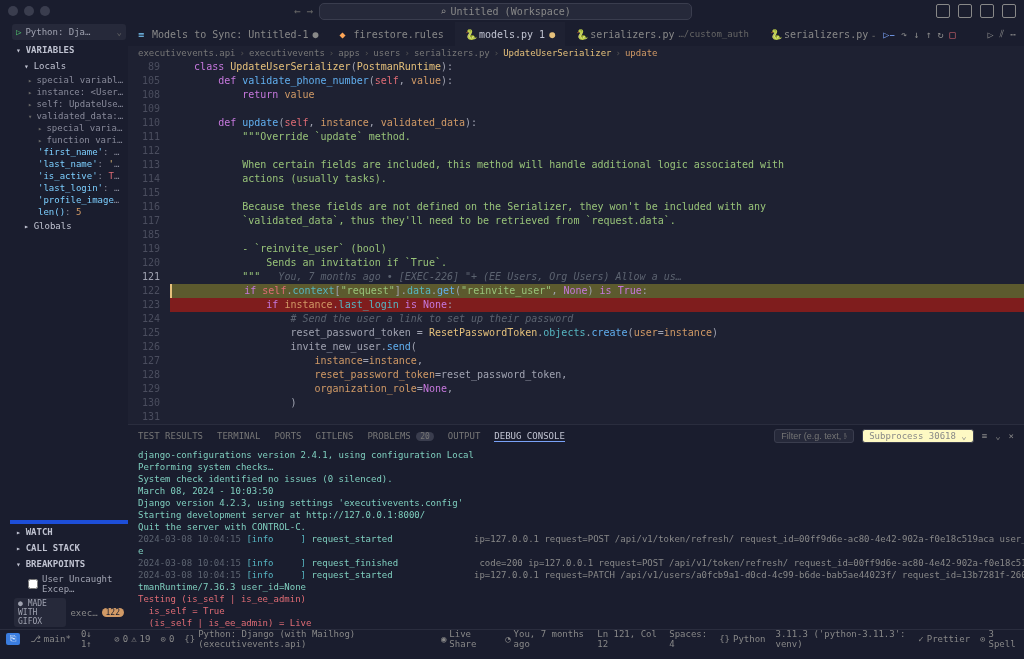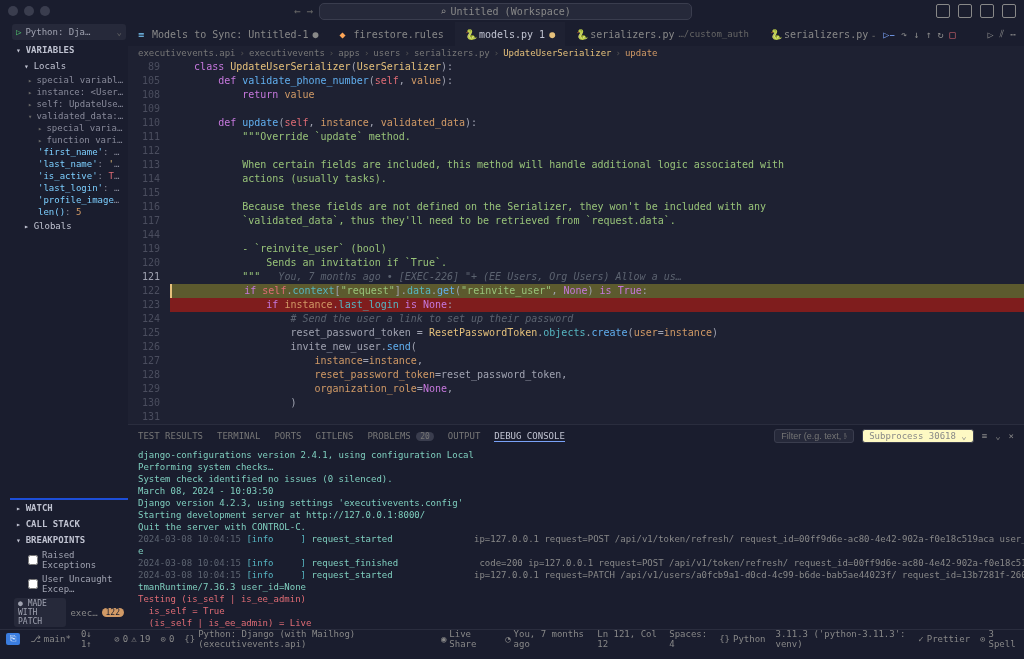--- a/index.html
+++ b/index.html
@@ -209,21 +209,21 @@
   font-size: 9px;
   line-height: 12px;
   overflow: hidden;
 }
 .log-line { white-space: pre; color: #7fcfbf; }
 .log-line .ts { color: #5c6370; }
 .log-line .lvl { color: #56b6c2; }
 .log-line .msg { color: #7fcfbf; }
 .log-line .red { color: #e06c75; }
 .bottom-sections {
-  border-top: 2px solid #1d4ed8;
+  border-top: 4px solid #1d4ed8;
 }
 .checkbox-item {
   padding: 2px 6px 2px 18px;
   font-size: 9px;
   color: #a0a3b1;
   display: flex;
   align-items: center;
   gap: 4px;
 }
 .checkbox-item input { width: 10px; height: 10px; }
@@ -299,25 +299,24 @@
         <div class="tree-item indent2 "><span class="key">'profile_image_url'</span>: </div>
         <div class="tree-item indent2 "><span class="key">len()</span>: <span class="val-num">5</span></div>
       </div>
     <div class="section-header collapsed" style="padding-left:14px;font-weight:normal;text-transform:none">Globals</div>
     <div style="flex:1"></div>
     <div class="bottom-sections">
       <div class="section-header collapsed">Watch</div>
       <div class="section-header collapsed">Call Stack</div>
       <div class="section-header">Breakpoints</div>
       <div id="bp-list">
-          <div class="checkbox-item"><input type="checkbox" style=""> Raised Exceptions</div>
           <div class="checkbox-item"><input type="checkbox" style=""> User Uncaught Excep…</div>
         </div>
       <div style="display:flex;align-items:center;gap:4px;padding:2px 4px">
-        <span class="watermark">● <span>MADE WITH PATCH</span></span>
+        <span class="watermark">● <span>MADE WITH GIFOX</span></span>
         <span style="color:#888">exec…</span>
         <span style="background:#d19a66;color:#1a1d2e;border-radius:6px;padding:0 4px;font-size:8px">122</span>
       </div>
     </div>
   </div>
 
   <div class="editor-area">
     <div class="tabs">
       <div class="tabs-left" id="tabs-left">
           <div class="tab dirty">
@@ -380,37 +379,37 @@
           <div class="ln">108</div>
           <div class="ln">109</div>
           <div class="ln">110</div>
           <div class="ln">111</div>
           <div class="ln">112</div>
           <div class="ln">113</div>
           <div class="ln">114</div>
           <div class="ln">115</div>
           <div class="ln">116</div>
           <div class="ln">117</div>
-          <div class="ln">144</div>
+          <div class="ln">185</div>
           <div class="ln">119</div>
           <div class="ln">120</div>
           <div class="ln current">121</div>
           <div class="ln">122</div>
           <div class="ln">123</div>
           <div class="ln">124</div>
           <div class="ln">125</div>
           <div class="ln">126</div>
           <div class="ln">127</div>
           <div class="ln">128</div>
           <div class="ln">129</div>
           <div class="ln">130</div>
           <div class="ln">131</div>
         </div>
       <div class="code-lines" id="code-lines">
-          <div class="code-line">    <span class="kw">class</span> <span class="cls">UpdateUserSerializer</span>(<span class="cls">UserSerializer</span>):</div>
+          <div class="code-line">    <span class="kw">class</span> <span class="cls">UpdateUserSerializer</span>(<span class="cls">PostmanRuntime</span>):</div>
           <div class="code-line">        <span class="kw">def</span> <span class="def">validate_phone_number</span>(<span class="self">self</span>, <span class="param">value</span>):</div>
           <div class="code-line">            <span class="kw">return</span> <span class="param">value</span></div>
           <div class="code-line"></div>
           <div class="code-line">        <span class="kw">def</span> <span class="def">update</span>(<span class="self">self</span>, <span class="param">instance</span>, <span class="param">validated_data</span>):</div>
           <div class="code-line">            <span class="str">"""Override `update` method.</span></div>
           <div class="code-line"></div>
           <div class="code-line">            <span class="str">When certain fields are included, this method will handle additional logic associated with</span></div>
           <div class="code-line">            <span class="str">actions (usually tasks).</span></div>
           <div class="code-line"></div>
           <div class="code-line">            <span class="str">Because these fields are not defined on the Serializer, they won't be included with any</span></div>

